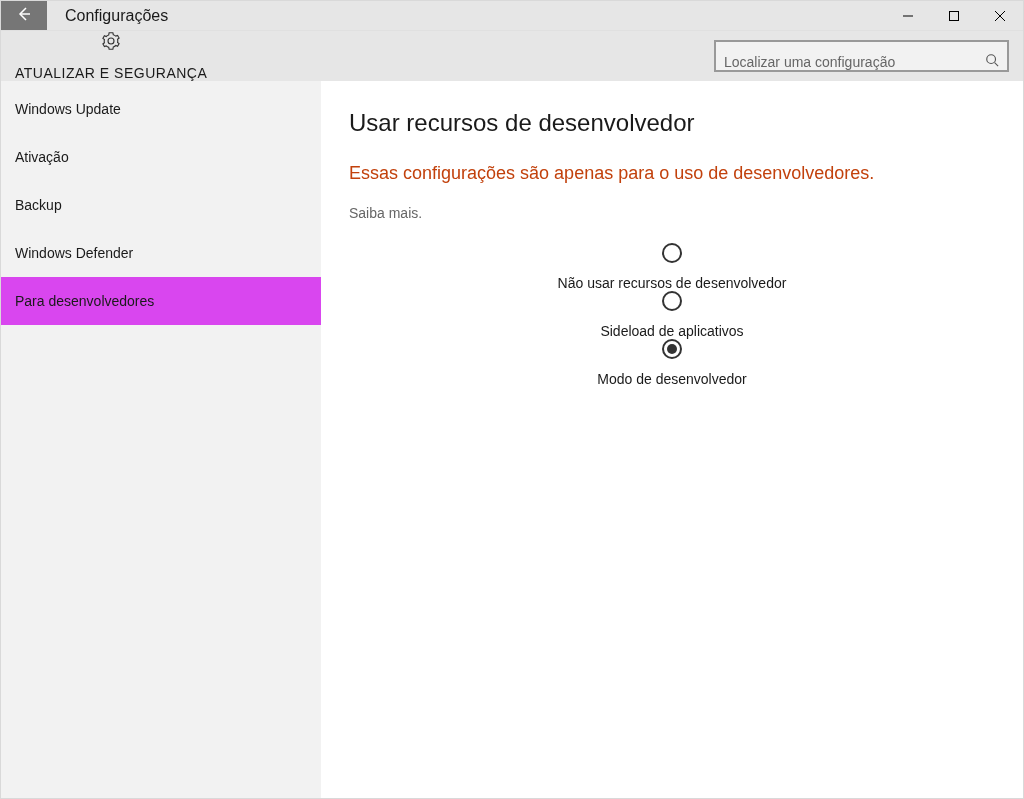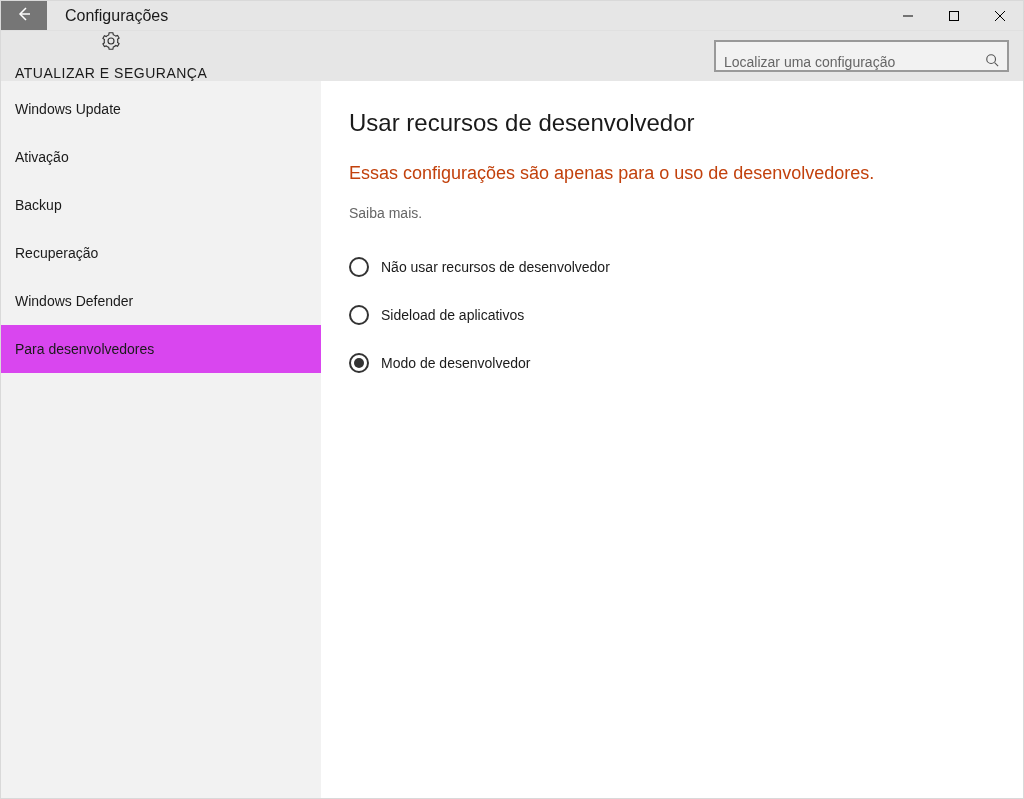--- a/index.html
+++ b/index.html
@@ -135,20 +135,21 @@
     cursor: pointer;
     display: inline-block;
     margin-bottom: 22px;
   }
   .radio-row {
     display: flex;
     align-items: center;
     gap: 12px;
     height: 48px;
     cursor: pointer;
+    flex-direction: column;
   }
   .radio-circle {
     width: 20px;
     height: 20px;
     border: 2px solid #333;
     border-radius: 50%;
     display: flex;
     align-items: center;
     justify-content: center;
     flex-shrink: 0;
@@ -229,23 +230,20 @@
 <div class="body-area">
   <div class="sidebar" id="sidebar">
       <div class="sidebar-item">
         <span>Windows Update</span>
       </div>
       <div class="sidebar-item">
         <span>Ativação</span>
       </div>
       <div class="sidebar-item">
         <span>Backup</span>
-      </div>
-      <div class="sidebar-item">
-        <span>Recuperação</span>
       </div>
       <div class="sidebar-item">
         <span>Windows Defender</span>
       </div>
       <div class="sidebar-item active">
         <span>Para desenvolvedores</span>
       </div>
     </div>
   <div class="content">
     <h1 class="page-heading">Usar recursos de desenvolvedor</h1>

